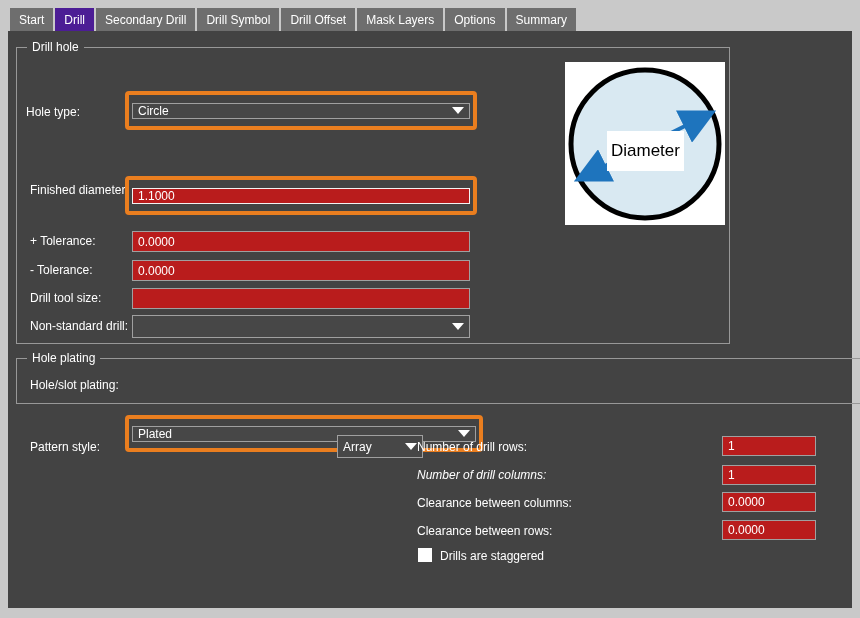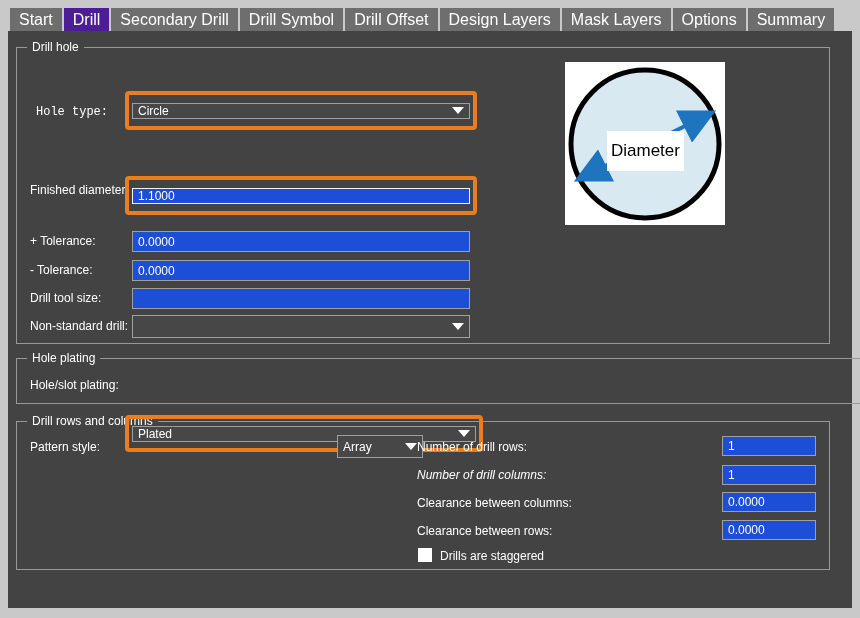--- a/index.html
+++ b/index.html
@@ -5,21 +5,21 @@
   * { box-sizing: border-box; }
   html,body { margin:0; padding:0; }
   body {
     width:860px; height:618px; position:relative; overflow:hidden;
     background:#c9c9c9;
     font-family:"Liberation Sans", sans-serif;
   }
   
   .tabbar { position:absolute; left:10px; top:8px; height:23px; display:flex; gap:2px; }
   .tab {
-    background:#6e6e6e; color:#ffffff; font-size:16px;
+    background:#6e6e6e; color:#ffffff; font-size:12px;
     padding:0 9px; display:flex; align-items:center; white-space:nowrap;
     cursor:default;
   }
   .tab.active { background:#4c1d95; }
   
   .panel {
     position:absolute; left:8px; top:31px; width:844px; height:577px;
     background:#434343;
   }
   
@@ -27,21 +27,21 @@
   .grp-title {
     position:absolute; top:-8px; left:10px; background:#434343;
     padding:0 5px; color:#ffffff; font-size:12px; white-space:nowrap;
   }
   
   .lbl {
     position:absolute; color:#ffffff; font-size:12px; line-height:14px;
     white-space:nowrap;
   }
   .fld {
-    position:absolute; background:#1d4ed8; border:1px solid #a0a0a0;
+    position:absolute; background:#b91c1c; border:1px solid #a0a0a0;
     color:#ffffff; font-size:12px; padding:0 5px;
     font-family:"Liberation Sans", sans-serif;
     outline:none;
   }
   input.fld { height:21px; }
   .fld.focused { border:1px solid #f2f2f2; }
   .dd {
     position:absolute; background:#474747; border:1px solid #a0a0a0;
     color:#ffffff; font-size:12px; padding:0 5px;
     display:flex; align-items:center; justify-content:space-between;
@@ -74,39 +74,35 @@
 </style>
 </head>
 <body>
 
 <div class="tabbar">
   <div class="tab">Start</div>
   <div class="tab active">Drill</div>
   <div class="tab">Secondary Drill</div>
   <div class="tab">Drill Symbol</div>
   <div class="tab">Drill Offset</div>
-  <div class="tab">Design Layers</div>
   <div class="tab">Mask Layers</div>
   <div class="tab">Options</div>
   <div class="tab">Summary</div>
 </div>
 
 <div class="panel">
 
-  <div class="grp" style="left:8px; top:16px; width:814px; height:297px;">
+  <div class="grp" style="left:8px; top:16px; width:714px; height:297px;">
     <div class="grp-title">Drill hole</div>
   </div>
   <div class="grp" style="left:8px; top:327px; width:849px; height:46px;">
     <div class="grp-title">Hole plating</div>
   </div>
-  <div class="grp" style="left:8px; top:390px; width:814px; height:149px;">
-    <div class="grp-title">Drill rows and columns</div>
-  </div>
 
-  <div class="lbl" style="left:28px; top:74px;font-family:Liberation Mono, monospace;">Hole type:</div>
+  <div class="lbl" style="left:18px; top:74px;">Hole type:</div>
   <div class="ring" style="left:117px; top:60px; width:352px; height:39px;">
     <div class="dd">
       <span>Circle</span>
       <span class="dd-arrow"></span>
     </div>
   </div>
 
   <div class="lbl" style="left:22px; top:152px;">Finished diameter:</div>
   <div class="ring" style="left:117px; top:145px; width:352px; height:39px;">
     <input class="fld focused" value="1.1000" style="">

